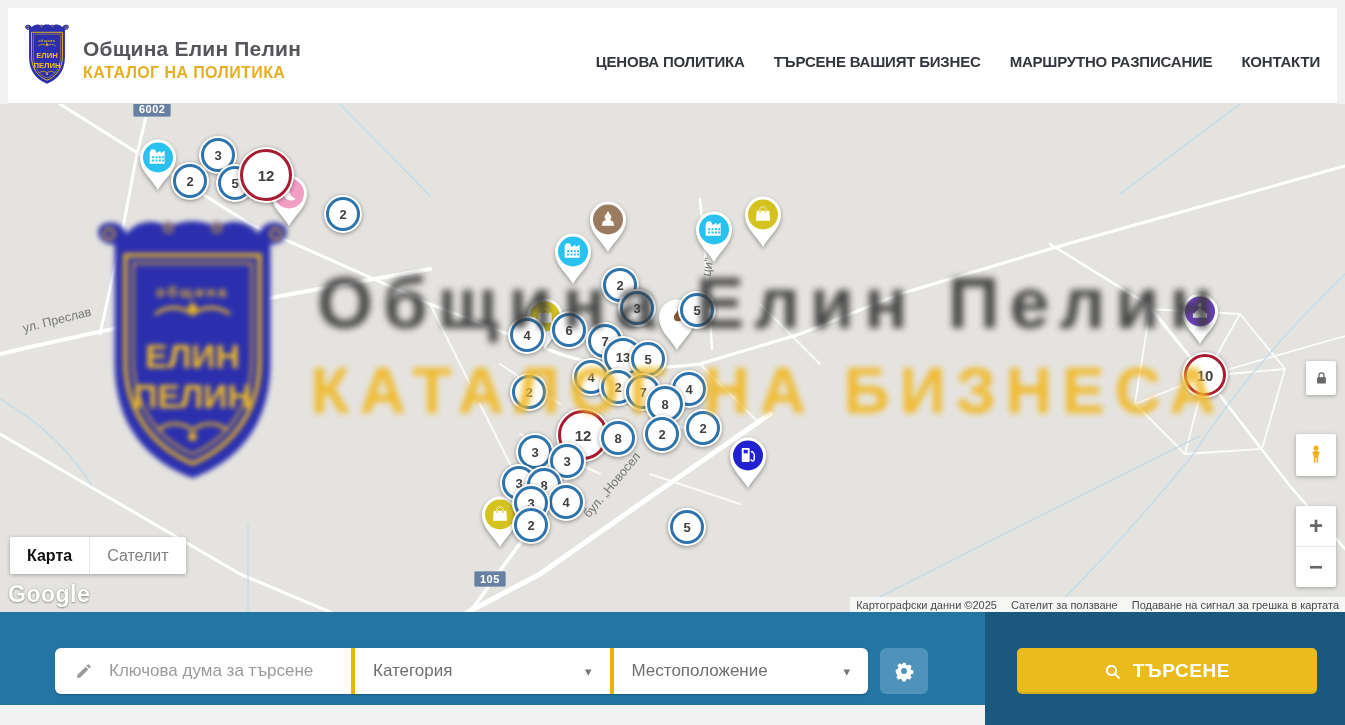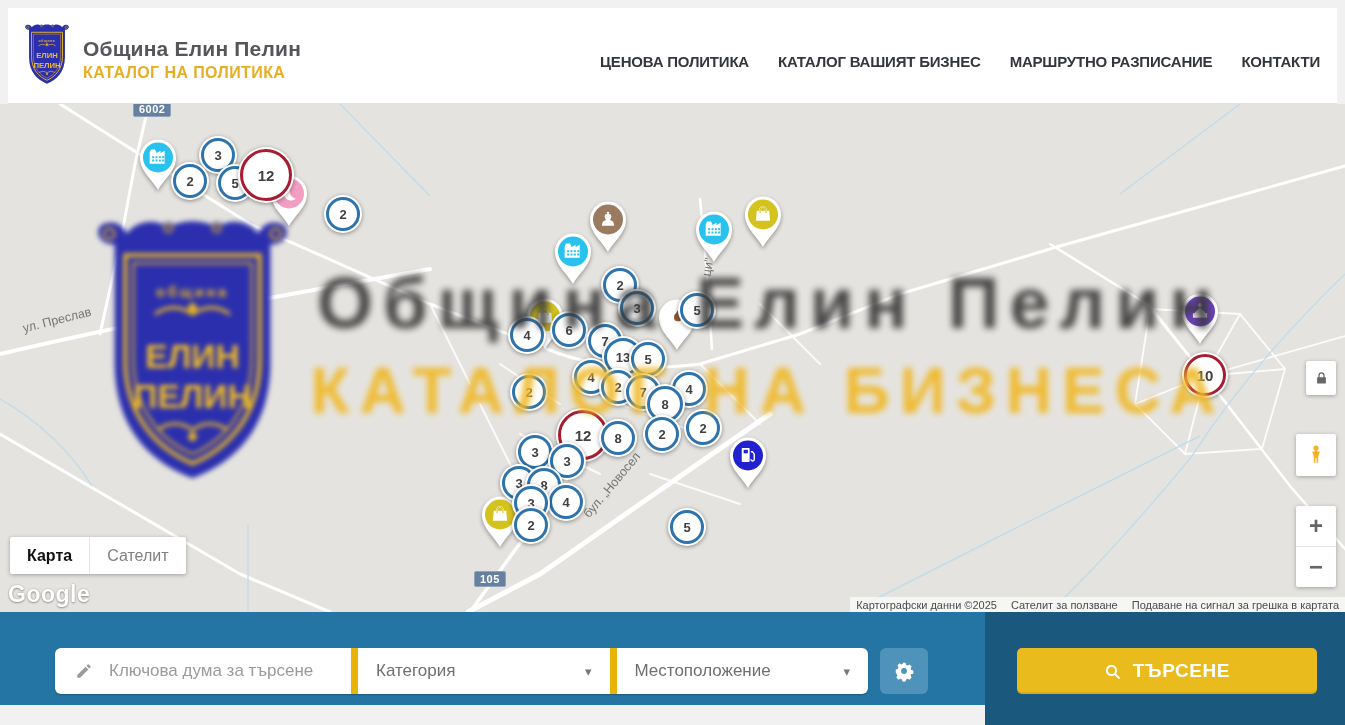--- a/index.html
+++ b/index.html
@@ -60,21 +60,21 @@
 
   
   .searchbar{position:absolute;left:0;top:612px;width:1345px;height:93px;background:#2575a4;z-index:60;}
   .right-panel{position:absolute;right:0;top:0;width:360px;height:113px;background:#1b587e;}
   .search-group{position:absolute;left:55px;top:36px;height:46px;width:813px;background:#fff;
                 border-radius:6px;box-shadow:0 1px 2px rgba(0,0,0,.25);display:flex;align-items:stretch;}
   .seg-keyword{width:302px;display:flex;align-items:center;padding-left:20px;gap:14px;}
   .seg-keyword input{border:none;outline:none;font-size:17px;color:#333;width:240px;
                      font-family:"Liberation Sans",sans-serif;background:transparent;}
   .seg-keyword input::placeholder{color:#9b9b9b;}
-  .seg-select{width:255px;border-left:7px solid #eab308;display:flex;align-items:center;
+  .seg-select{width:255px;border-left:4px solid #eab308;display:flex;align-items:center;
               justify-content:space-between;padding:0 18px;font-size:17px;color:#6f6f6f;cursor:pointer;}
   .seg-select .arrow{color:#777;font-size:13px;}
   .gear-btn{position:absolute;left:880px;top:36px;width:48px;height:46px;background:#4f93ba;border:none;
             border-radius:6px;display:flex;align-items:center;justify-content:center;cursor:pointer;}
   .search-btn{position:absolute;left:32px;top:36px;width:300px;height:46px;background:#e9bb1d;border:none;
               border-radius:5px;color:#fff;font-size:19px;font-weight:bold;letter-spacing:.6px;
               display:flex;align-items:center;justify-content:center;gap:12px;cursor:pointer;
               box-shadow:inset 0 -2px 0 rgba(0,0,0,.08);font-family:"Liberation Sans",sans-serif;}
 </style>
 </head>
@@ -108,21 +108,21 @@
     <svg class="brand-logo">
         <use href="#shield"></use>
       </svg>
     <div class="brand-text">
       <div class="brand-title">Община Елин Пелин</div>
       <div class="brand-subtitle">КАТАЛОГ НА ПОЛИТИКА</div>
     </div>
   </div>
   <div class="nav">
     <a href="#">ЦЕНОВА ПОЛИТИКА</a>
-    <a href="#">КАТАЛОГ ВАШИЯТ БИЗНЕС</a>
+    <a href="#">ТЪРСЕНЕ ВАШИЯТ БИЗНЕС</a>
     <a href="#">МАРШРУТНО РАЗПИСАНИЕ</a>
     <a href="#">КОНТАКТИ</a>
   </div>
 </div>
 
 <div class="map">
   <svg class="roads" width="1345" height="508">
     <g stroke="#ffffff" fill="none" stroke-linecap="round">
       <path d="M150 -5 L135 60 L120 140 L100 230" stroke-width="3"></path>
       <path d="M0 250 Q150 215 330 183 L430 165" stroke-width="4"></path>

